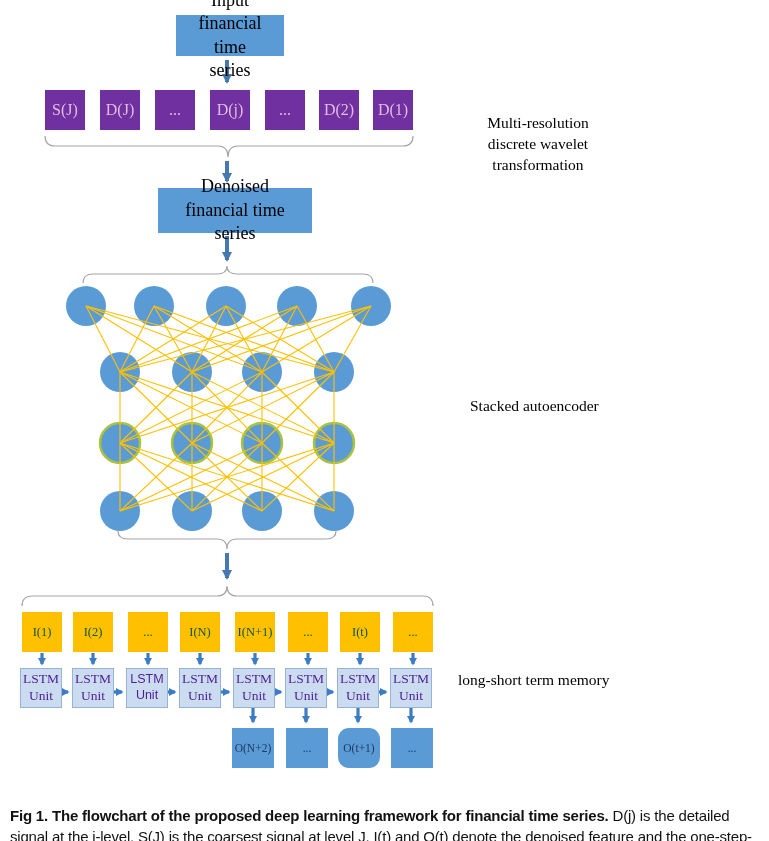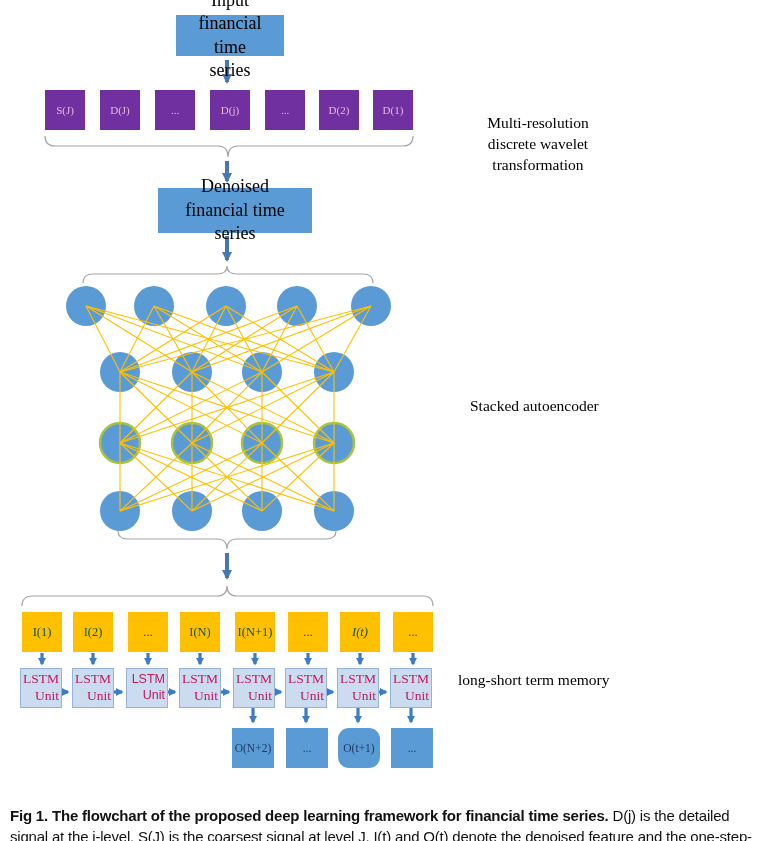--- a/index.html
+++ b/index.html
@@ -2,24 +2,24 @@
 <html><head>
 <meta charset="utf-8">
 <style>
   html,body{margin:0;padding:0;background:#fff;}
   .page{position:relative;width:769px;height:841px;background:#ffffff;overflow:hidden;
         font-family:"Liberation Serif", serif;}
   .layer{position:absolute;left:0;top:0;}
   .box{position:absolute;display:flex;align-items:center;justify-content:center;
        text-align:center;box-sizing:border-box;}
   .flowbox{background:#5B9BD5;color:#000000;font-size:18px;line-height:1.3;padding:2px 17px;}
-  .pbox{width:40px;height:40px;background:#7030A0;color:#E2BCE2;font-size:11px;top:90px;}
+  .pbox{width:40px;height:40px;background:#7030A0;color:#E2BCE2;font-size:16px;top:90px;}
   .obox{width:40px;height:40px;background:#FFC000;color:#14532d;font-size:12.5px;top:612px;}
-  .lstm{width:42px;height:40px;background:#CBDCF1;border:1px solid #94B3D7;color:#be185d;
-        font-size:13.5px;line-height:1.25;top:668px;padding:0 2px;text-align:right;}
+  .lstm{width:42px;height:40px;background:#CBDCF1;border:1px solid #94B3D7;color:#4c1d95;
+        font-size:13.5px;line-height:1.25;top:668px;padding:0 2px;}
   .lstm.sans{font-family:"Liberation Sans", sans-serif;font-size:12.5px;}
   .outbox{width:42px;height:40px;background:#5B9BD5;color:#1F3864;font-size:11.5px;top:728px;}
   .sidelabel{position:absolute;color:#000;font-size:15.5px;white-space:nowrap;text-align:center;}
   .sidelabel.wrap{white-space:normal;text-align:center;line-height:1.35;}
   .caption{position:absolute;left:10px;top:778px;width:752px;
            font-family:"Liberation Sans", sans-serif;font-size:15px;line-height:1.38;
            letter-spacing:-0.2px;color:#121212;margin-top:28px;}
   .caption b{font-weight:700;}
 </style>
 </head>
@@ -161,21 +161,21 @@
   <div class="box pbox" style="left:265px;">...</div>
   <div class="box pbox" style="left:319px;">D(2)</div>
   <div class="box pbox" style="left:373px;">D(1)</div>
 
   <div class="box obox" style="left:22px;">I(1)</div>
   <div class="box obox" style="left:73px;">I(2)</div>
   <div class="box obox" style="left:128px;">...</div>
   <div class="box obox" style="left:180px;">I(N)</div>
   <div class="box obox" style="left:235px;">I(N+1)</div>
   <div class="box obox" style="left:288px;">...</div>
-  <div class="box obox" style="left:340px;font-style:italic;">I(t)</div>
+  <div class="box obox" style="left:340px;">I(t)</div>
   <div class="box obox" style="left:393px;">...</div>
 
   <div class="box lstm" style="left:20px;">LSTM Unit</div>
   <div class="box lstm" style="left:72px;">LSTM Unit</div>
   <div class="box lstm sans" style="left:126px;">LSTM Unit</div>
   <div class="box lstm" style="left:179px;">LSTM Unit</div>
   <div class="box lstm" style="left:233px;">LSTM Unit</div>
   <div class="box lstm" style="left:285px;">LSTM Unit</div>
   <div class="box lstm" style="left:337px;">LSTM Unit</div>
   <div class="box lstm" style="left:390px;">LSTM Unit</div>

